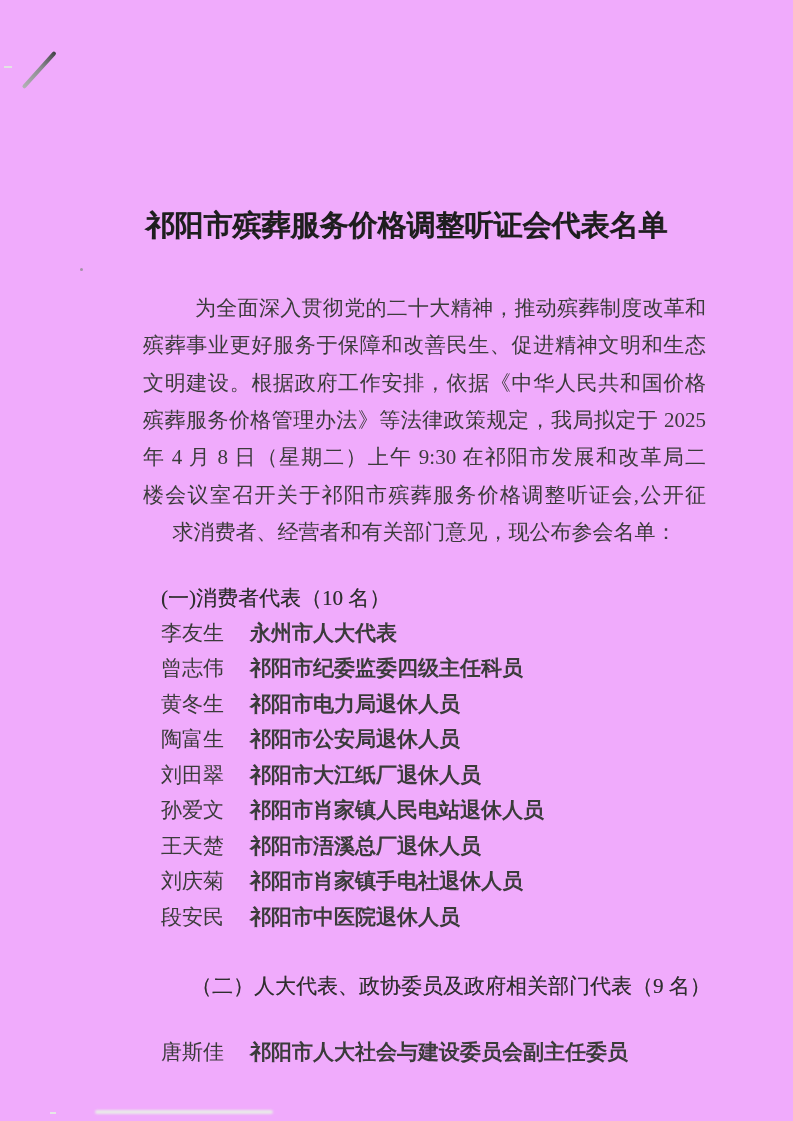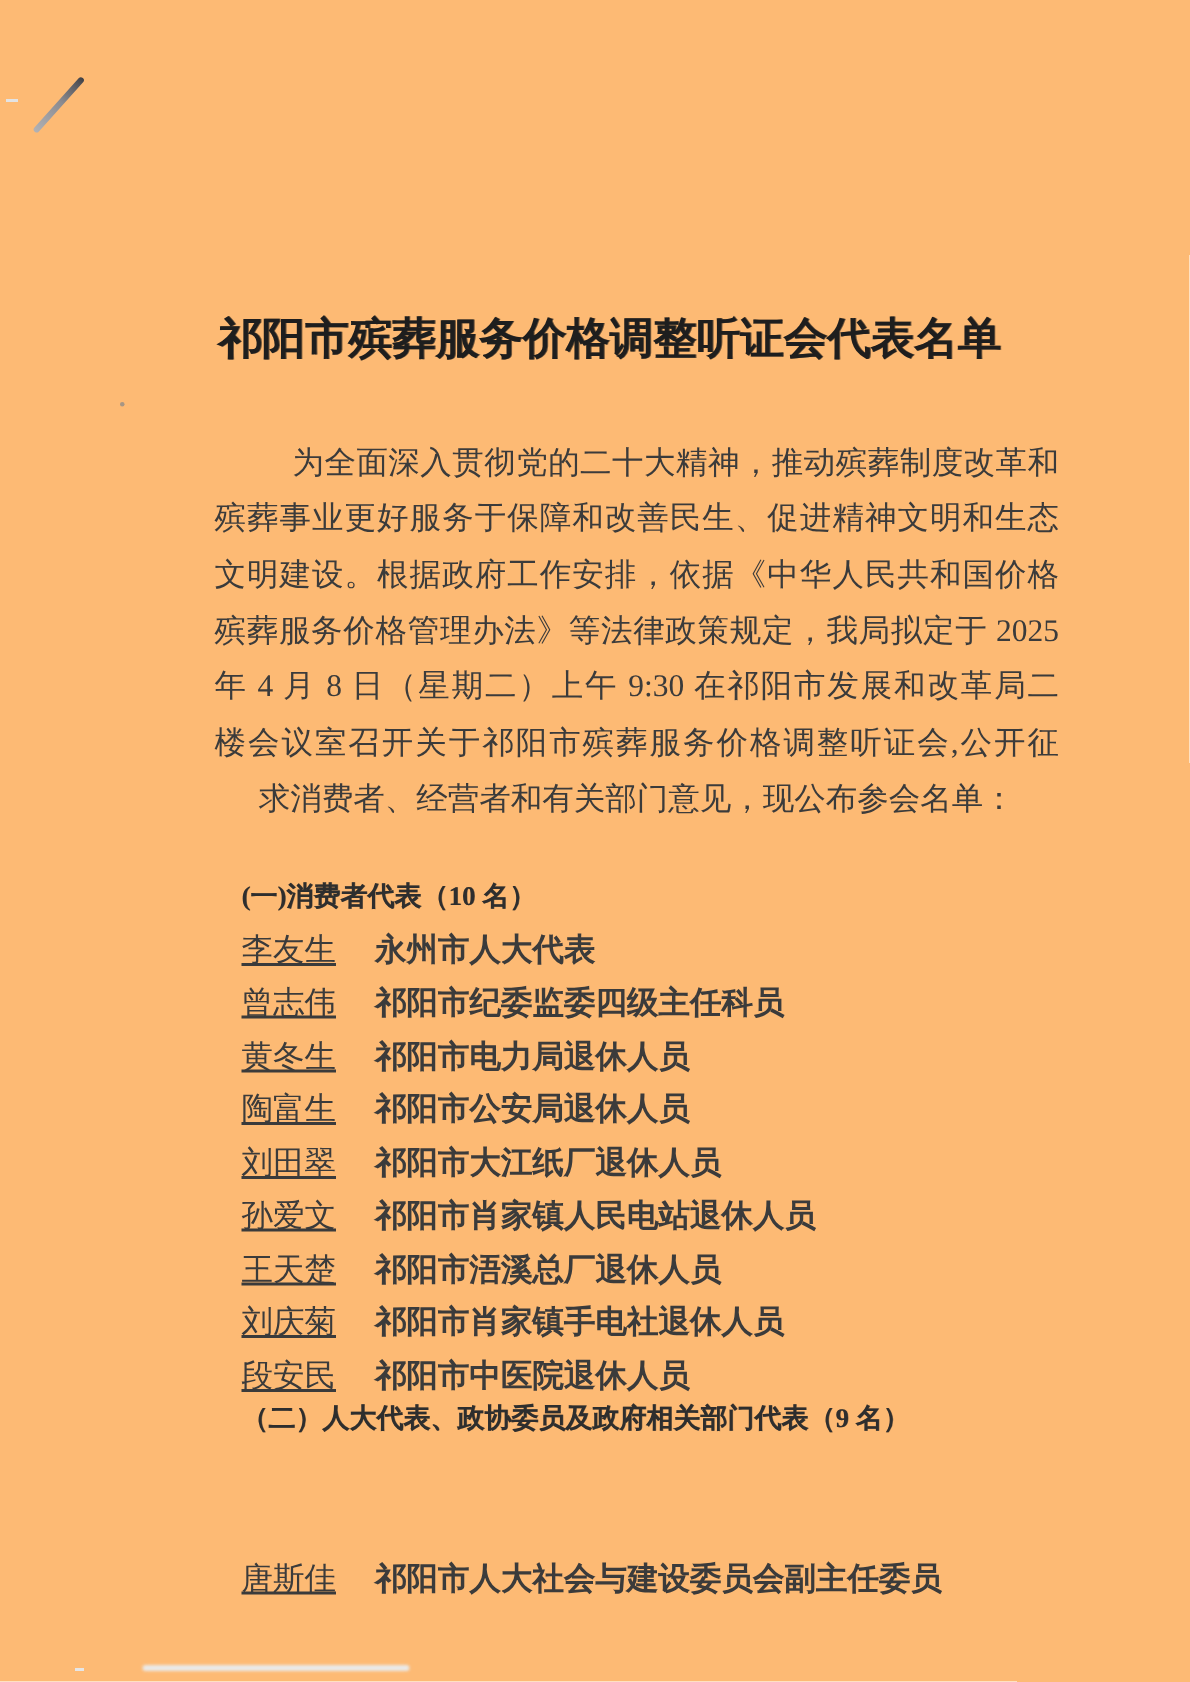--- a/index.html
+++ b/index.html
@@ -1,19 +1,19 @@
 <!DOCTYPE html>
 <html lang="zh"><head>
 <meta charset="utf-8">
 <style>
   html,body{margin:0;padding:0;background:#ffffff;}
   .page{
     position:relative;
     width:793px;height:1121px;
-    background:#fdba74;
+    background:#f0abfc;
     overflow:hidden;
     font-family:"Liberation Serif","DejaVu Serif",serif;
     color:#3b3b3b;
   }
   
   .pen-stroke{
     position:absolute;left:15px;top:68px;width:48px;height:3.5px;
     border-radius:2px;
     background:linear-gradient(90deg,#b2b2b5,#8b8b90 55%,#55555a 90%,#3f3f44);
     transform:rotate(-48deg);
@@ -37,35 +37,35 @@
   .intro{
     position:absolute;left:113px;top:290px;width:563px;
     font-size:21px;line-height:37.35px;margin-left:30px;
   }
   .pline{width:563px;text-align:center;}
   .pline.fill{text-align:justify;text-align-last:justify;}
   .pline.indent{text-indent:52px;}
   
   .section-heading{
     position:absolute;left:161px;
-    font-size:18px;font-weight:bold;line-height:1;
+    font-size:21px;font-weight:normal;line-height:1;
     color:#2e2e2e;white-space:nowrap;
     text-shadow:0.3px 0 0 rgba(30,30,30,.5);
   }
   .heading-1{top:588px;}
-  .heading-2{top:936px;}
+  .heading-2{top:976px;margin-left:30px;}
   
   .member-list{
     position:absolute;left:161px;width:530px;
     font-size:21px;line-height:35.45px;
   }
   .list-1{top:616px;}
   .list-2{top:1035px;}
   .member-row{white-space:nowrap;}
-  .member-name{display:inline-block;width:89px;text-decoration:underline;}
+  .member-name{display:inline-block;width:89px;}
   .member-title{display:inline-block;font-weight:bold;}
 </style>
 </head>
 <body>
 
 <div class="page">
 
   <div class="pen-stroke"></div>
   <div class="speck-2"></div>
   <div class="speck-1"></div>

